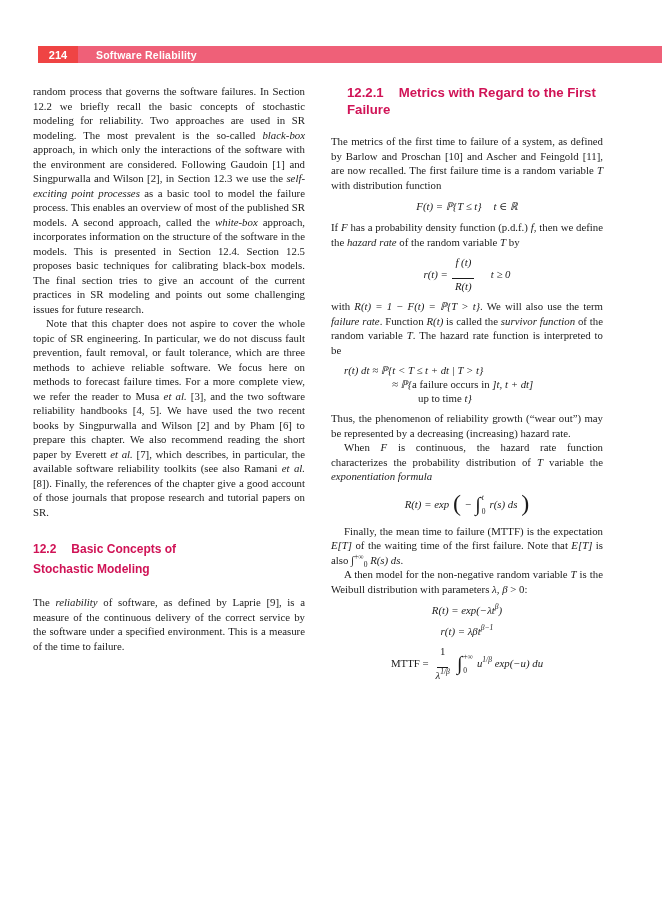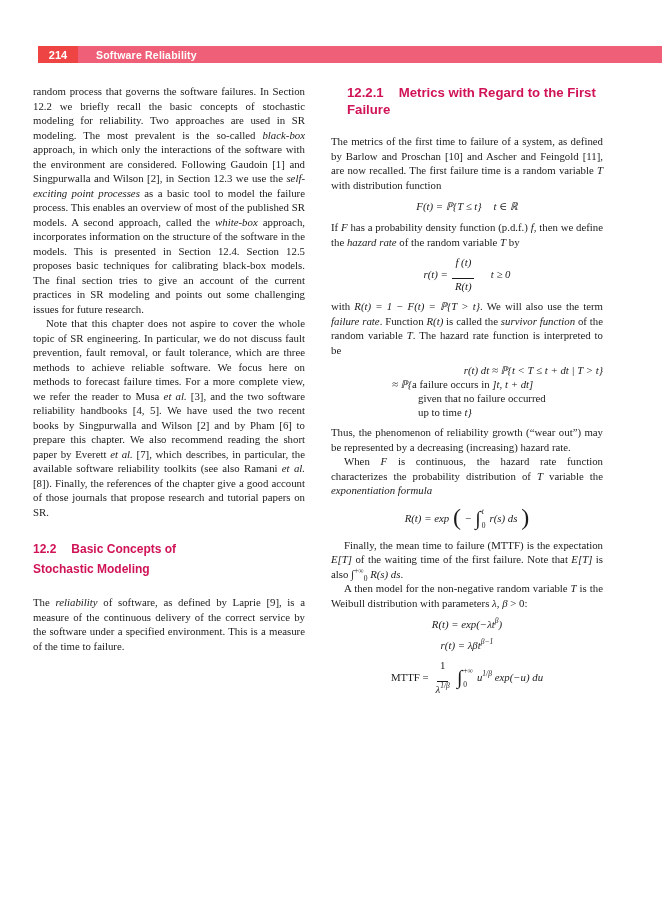--- a/index.html
+++ b/index.html
@@ -48,21 +48,21 @@
   .cond{margin-left:12px;}
   .frac{display:inline-flex;flex-direction:column;align-items:center;vertical-align:middle;line-height:12px;}
   .frac .num{border-bottom:0.8px solid #1a1a1a;padding:0 3px 10px 3px;}
   .frac .den{padding:1px 3px 0 3px;}
   .bigp{font-size:24px;font-weight:300;line-height:24px;transform:translateY(-1px);}
   .int{display:inline-flex;align-items:center;}
   .int-sign{font-size:20px;line-height:22px;}
   .lims{display:inline-flex;flex-direction:column;justify-content:space-between;height:26px;font-size:7.5px;margin-left:1px;text-align:left;}
   .falign{text-align:left;margin:6px 0;}
   .falign .fline{display:block;}
-  .pl1{padding-left:13px;text-align:right;}
+  .pl1{padding-left:13px;}
   .pl2{padding-left:61px;}
   .pl3{padding-left:87px;}
 </style>
 </head>
 <body>
 
 <div>
 
   <div class="header-bar">
     <div class="page-num-box">
@@ -107,21 +107,20 @@
           <span class="den"><span class="it">R(t)</span></span>
         </span>
         <span class="cond"><span class="it">t ≥ 0</span></span>
       </div>
 
       <p><span>with </span><span class="it">R(t) = 1 − F(t) = ℙ{T &gt; t}</span><span>. We will also use the term </span><span class="it">failure rate</span><span>. Function </span><span class="it">R(t)</span><span> is called the </span><span class="it">survivor function</span><span> of the random variable </span><span class="it">T</span><span>. The hazard rate function is interpreted to be</span></p>
 
       <div class="formula falign">
         <span class="fline pl1"><span class="it">r(t) dt ≈ ℙ{t &lt; T ≤ t + dt | T &gt; t}</span></span>
         <span class="fline pl2"><span class="it">≈ ℙ{</span><span>a failure occurs in </span><span class="it">]t, t + dt]</span></span>
-        <span class="fline pl3"><span>given that no failure occurred</span></span>
         <span class="fline pl3"><span>up to time </span><span class="it">t</span><span class="it">}</span></span>
       </div>
 
       <p><span>Thus, the phenomenon of reliability growth (“wear out”) may be represented by a decreasing (increasing) hazard rate.</span></p>
       <p class="indent"><span>When </span><span class="it">F</span><span> is continuous, the hazard rate function characterizes the probability distribution of </span><span class="it">T</span><span> variable the </span><span class="it">exponentiation formula</span></p>
 
       <div class="formula frow">
         <span><span class="it">R(t) = exp</span></span>
         <span class="bigp">(</span>
         <span><span>−</span></span>

